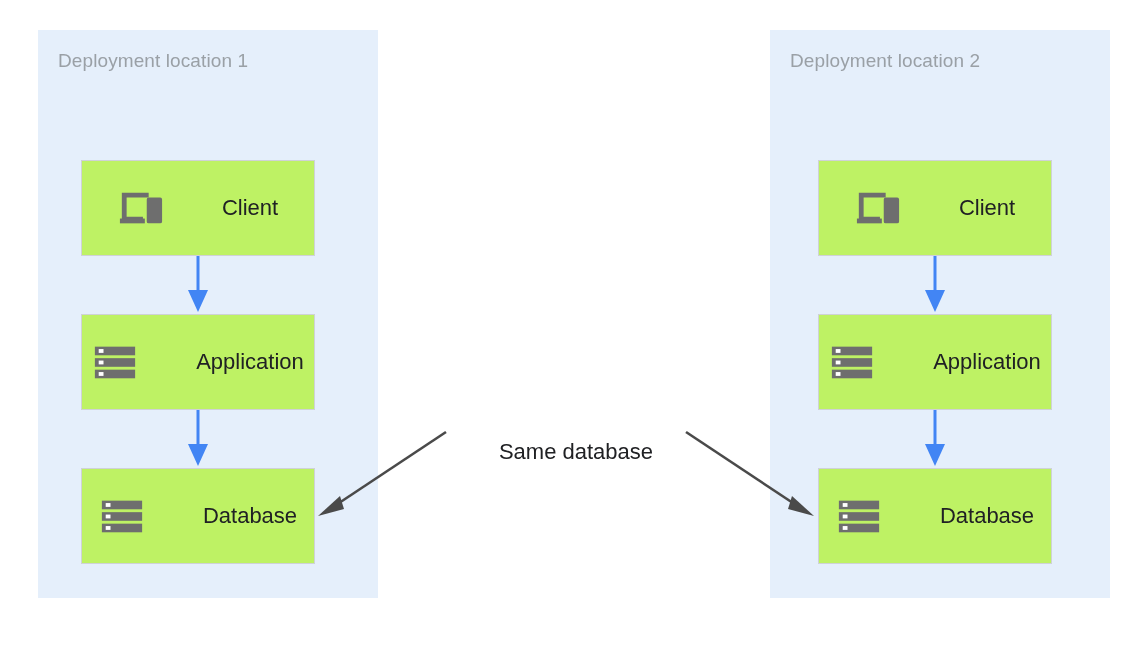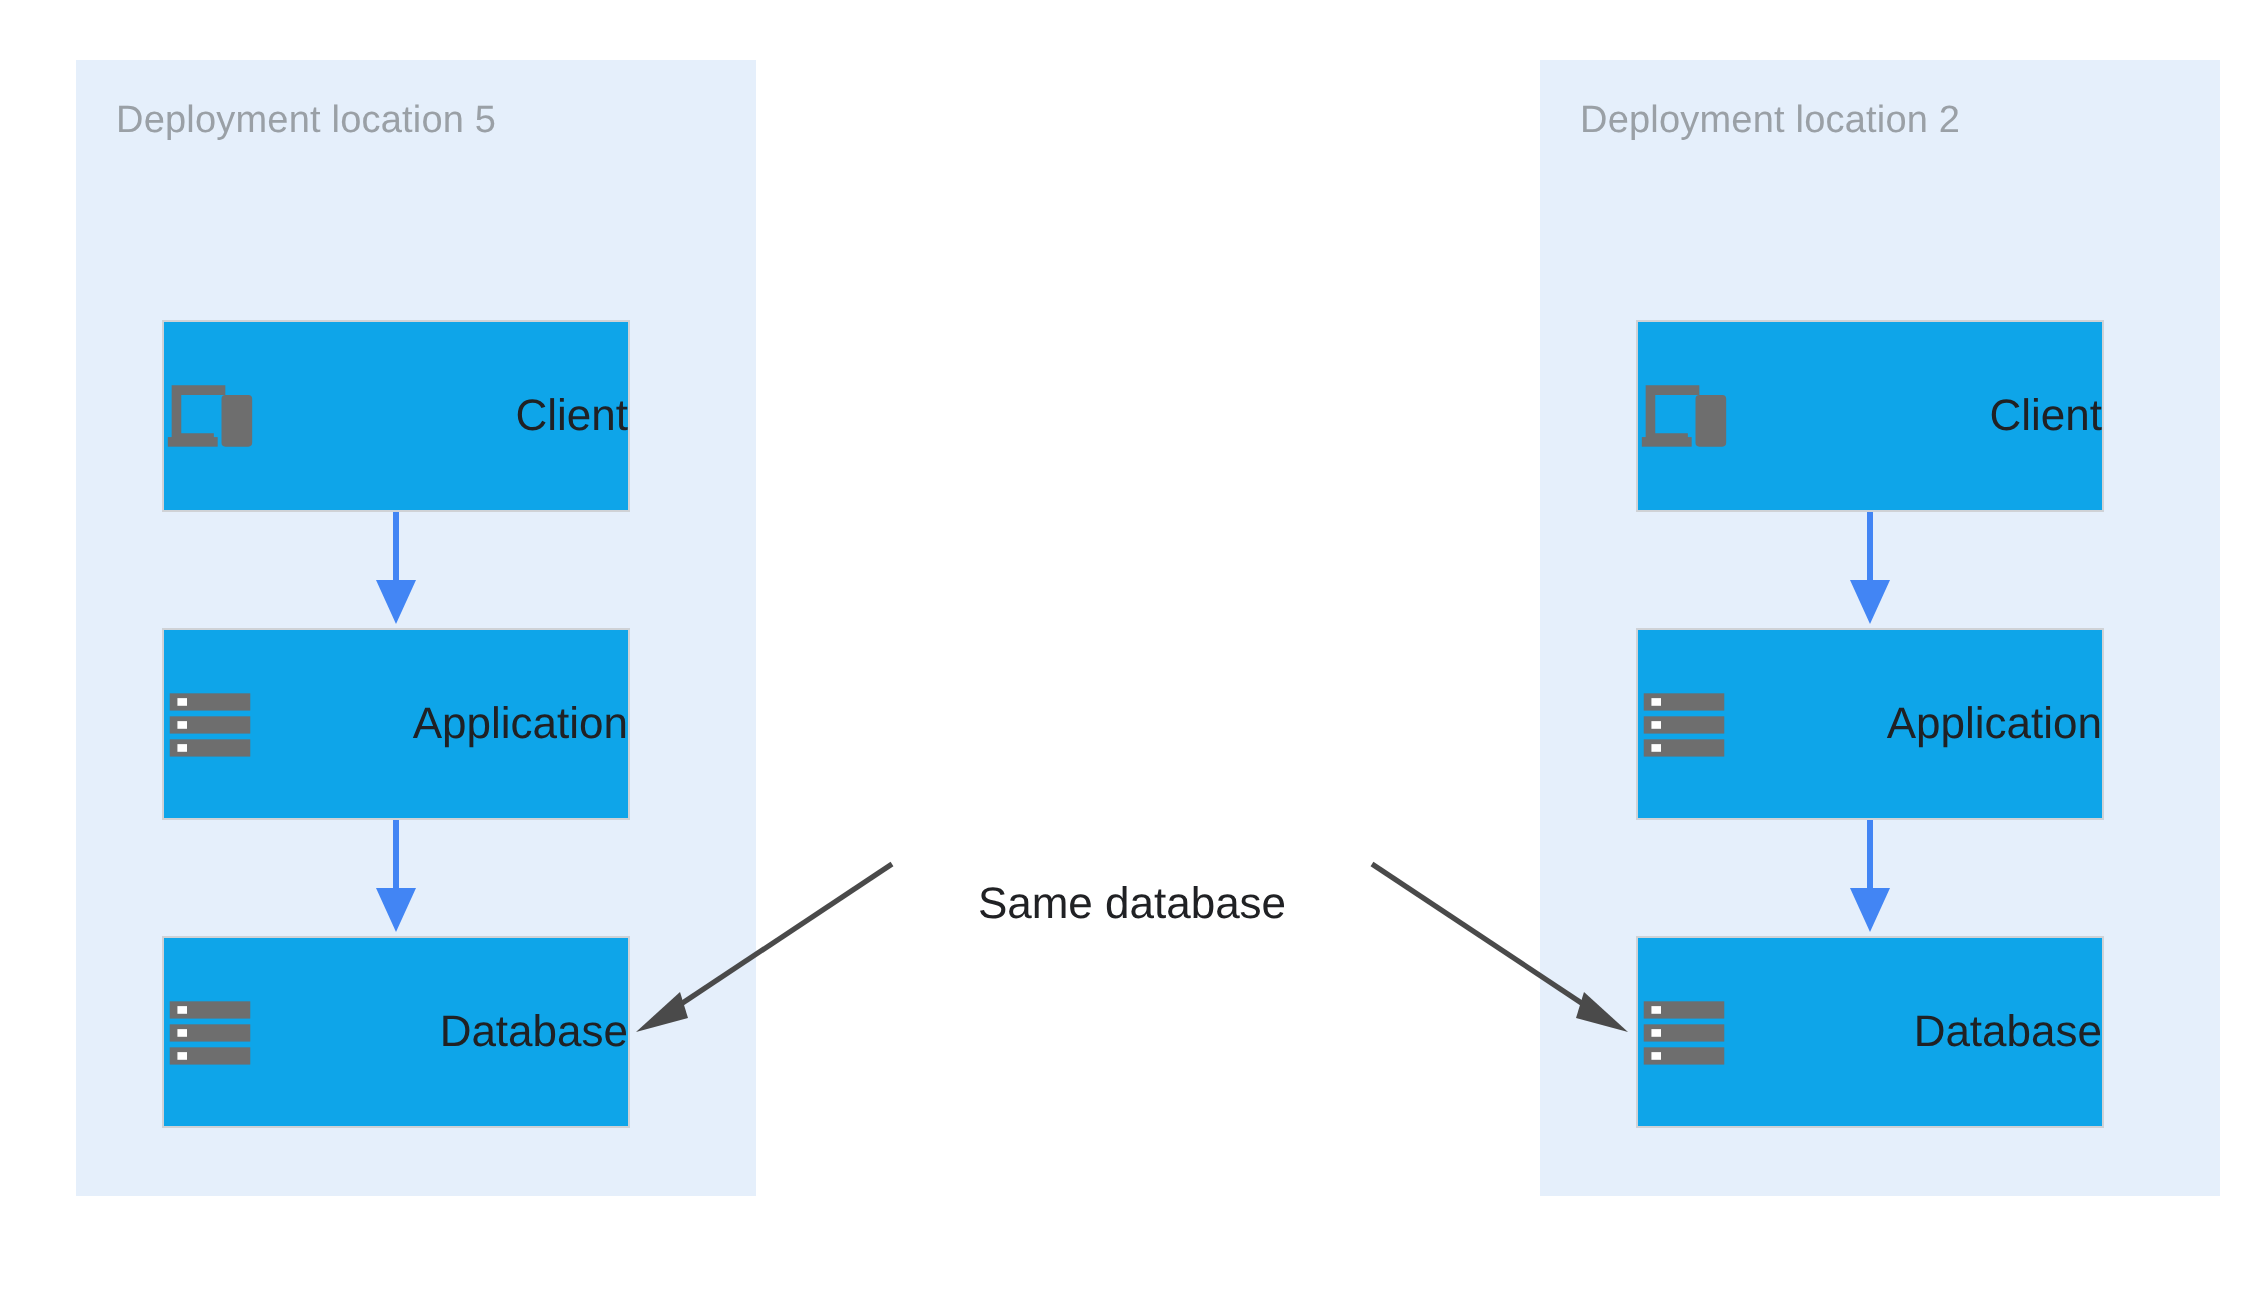--- a/index.html
+++ b/index.html
@@ -31,27 +31,27 @@
     top: 20px;
     font-size: 19px;
     color: #9aa0a6;
     letter-spacing: 0.1px;
     white-space: nowrap;
   }
 
   
   .node {
     position: absolute;
-    background: #0ea5e9;
+    background: #bef264;
     border: 1px solid #cfd2d6;
     box-sizing: border-box;
     display: flex;
     flex-direction: row;
     align-items: center;
-    justify-content: space-between;
+    justify-content: center;
     gap: 42px;
   }
   .node-icon {
     flex: 0 0 auto;
     width: 46px;
     height: 46px;
     margin-right: 16px;
     display: block;
   }
   .node-label {
@@ -80,21 +80,21 @@
     line-height: 1.32;
     white-space: pre-line;
   }
 </style>
 </head>
 <body>
 
 <div id="canvas">
 
   <div class="zone" style="left:38px; top:30px; width:340px; height:568px;">
-    <div class="zone-label">Deployment location 5</div>
+    <div class="zone-label">Deployment location 1</div>
   </div>
 
   <div class="node" style="left:81px; top:160px; width:234px; height:96px;">
     <svg class="node-icon" viewBox="0 0 48 48" aria-hidden="true">
       <path fill="#6e6e6e" d="M4 8 h28 v5 H9 v20 h17 v5 H4 Z"></path>
       <rect x="2" y="35" width="26" height="5" fill="#6e6e6e"></rect>
       <path fill="#6e6e6e" d="M32 13 h12 a2 2 0 0 1 2 2 v23 a2 2 0 0 1 -2 2 h-12 a2 2 0 0 1 -2 -2 v-23 a2 2 0 0 1 2 -2 Z
                                M34 18 h8 v17 h-8 Z"></path>
     </svg>
     <span class="node-label">Client</span>
@@ -188,17 +188,17 @@
       <line x1="446" y1="432" x2="336" y2="505" stroke="#4a4a4a" stroke-width="2.6"></line>
       <polygon points="318,516 344,509 340,496" fill="#4a4a4a"></polygon>
     </g>
 
     <g>
       <line x1="686" y1="432" x2="796" y2="505" stroke="#4a4a4a" stroke-width="2.6"></line>
       <polygon points="814,516 788,509 792,496" fill="#4a4a4a"></polygon>
     </g>
   </svg>
 
-  <div class="annotation" style="left:458px; top:408px; width:216px;">
+  <div class="annotation" style="left:468px; top:408px; width:216px;">
     <div>Same database</div>
   </div>
 
 </div>
 
 </body></html>

